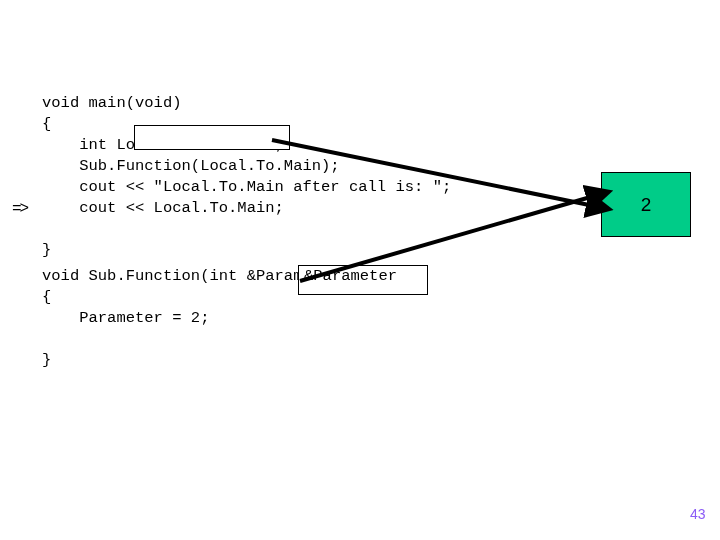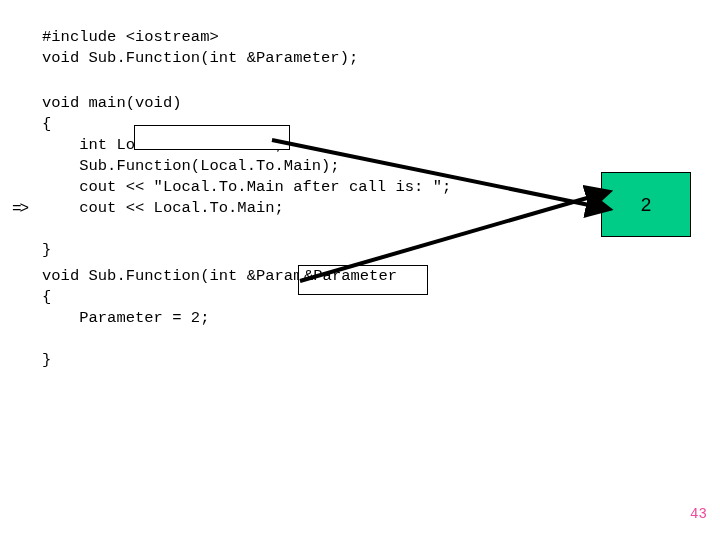--- a/index.html
+++ b/index.html
@@ -109,32 +109,30 @@
     left: 503px;
     top: 509px;
     font-family: "Liberation Sans", sans-serif;
     font-size: 11.5px;
     color: #000000;
   }
   #page-number {
     position: absolute;
     left: 690px;
     top: 506px;
-    font-family: Liberation Mono, monospace;
+    font-family: Liberation Sans, sans-serif;
     font-size: 14px;
-    color: #ec4899;
+    color: #8b5cf6;
   }
 </style>
 </head>
 <body>
 
 <div id="slide">
 
-  <div class="code" id="block-include">#include &lt;iostream&gt;
-void Sub.Function(int &amp;Parameter);</div>
 
   <div class="code" id="block-main">void main(void)
 {
     int Local.To.Main = 1;
     Sub.Function(Local.To.Main);
     cout &lt;&lt; "Local.To.Main after call is: ";
     cout &lt;&lt; Local.To.Main;
 
 }</div>
 

